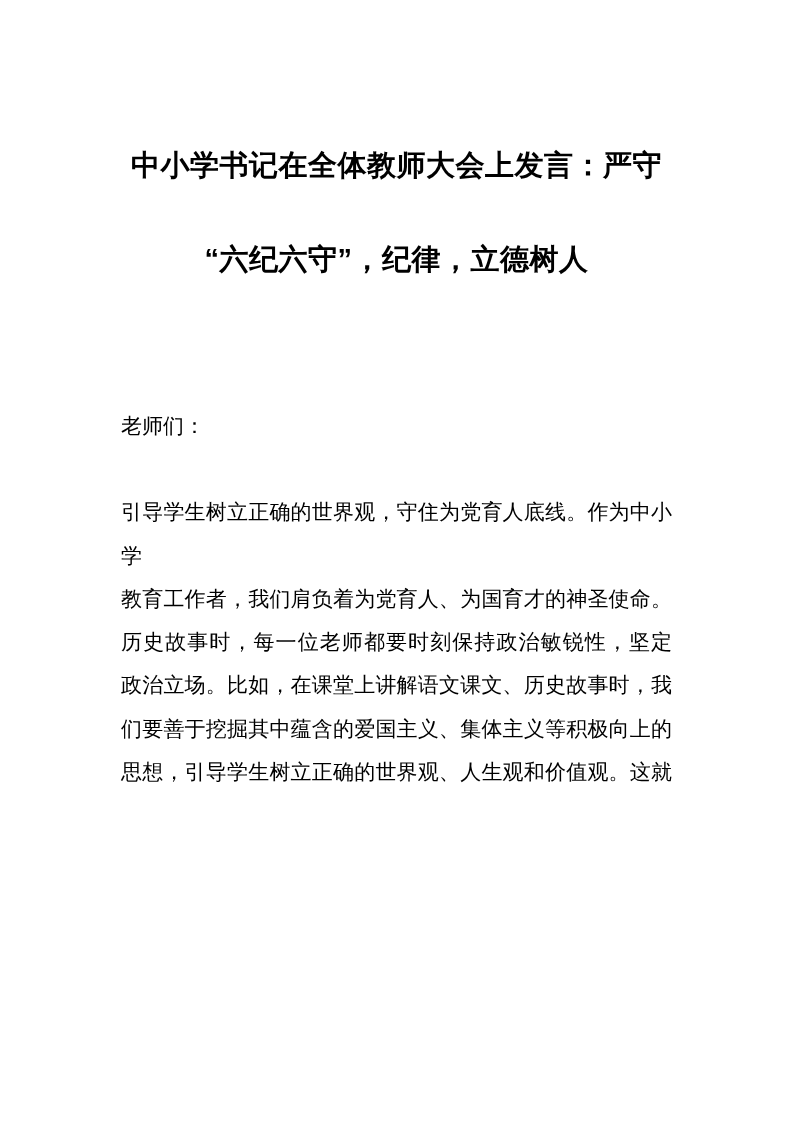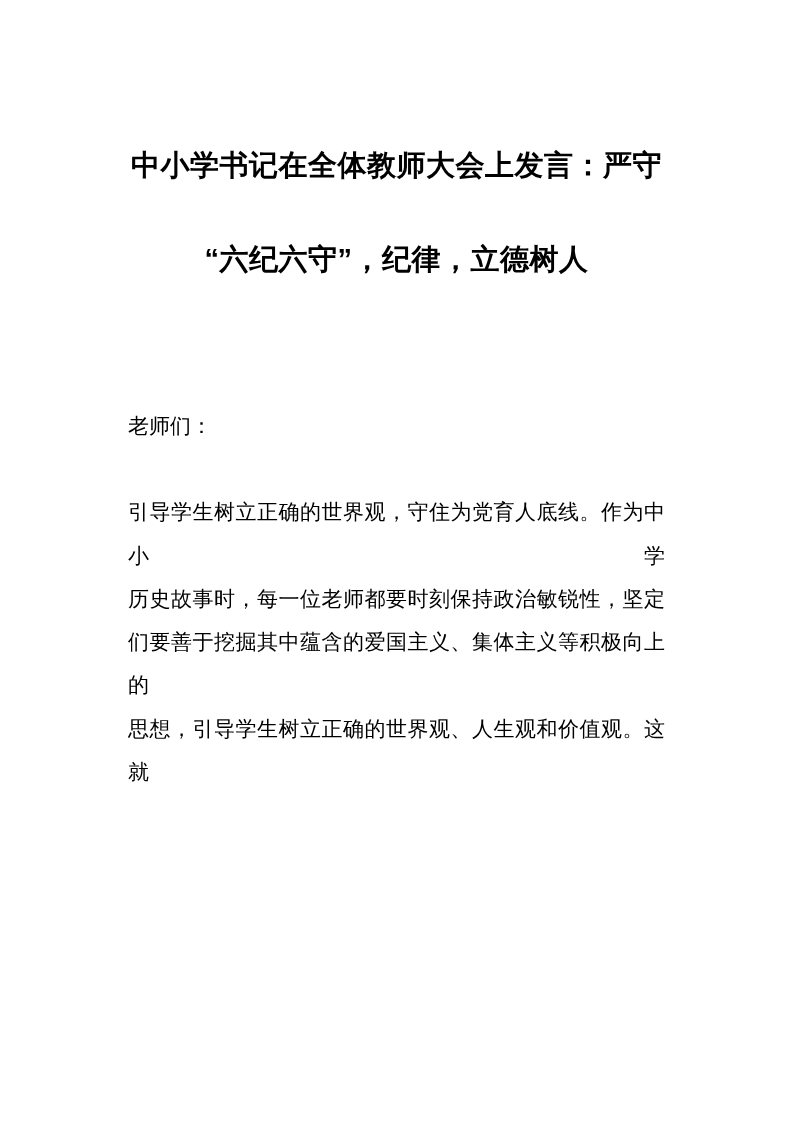--- a/index.html
+++ b/index.html
@@ -31,21 +31,21 @@
   }
   .title-line {
     display: block;
     white-space: nowrap;
   }
   .doc-body {
     font-size: 21px;
     line-height: 43.3px;
   }
   .para {
-    margin: 7px;
+    margin: 0;
     padding: 0;
   }
   .para.salutation {
     margin-top: 98px;
   }
   .para + .para {
     margin-top: 43px;
   }
   .line {
     display: block;
@@ -69,19 +69,21 @@
 
   <div class="doc-body">
 
     <p class="para salutation">
       <span class="line short">老师们：</span>
     </p>
 
 
     <p class="para">
       <span class="line">引导学生树立正确的世界观，守住为党育人底线。作为中小学</span>
+      <span class="line">教育工作者，我们肩负着为党育人、为国育才的神圣使命。</span>
       <span class="line">历史故事时，每一位老师都要时刻保持政治敏锐性，坚定</span>
+      <span class="line">政治立场。比如，在课堂上讲解语文课文、历史故事时，我</span>
       <span class="line">们要善于挖掘其中蕴含的爱国主义、集体主义等积极向上的</span>
       <span class="line">思想，引导学生树立正确的世界观、人生观和价值观。这就</span>
     </p>
 
   </div>
 </div>
 
 </body></html>

